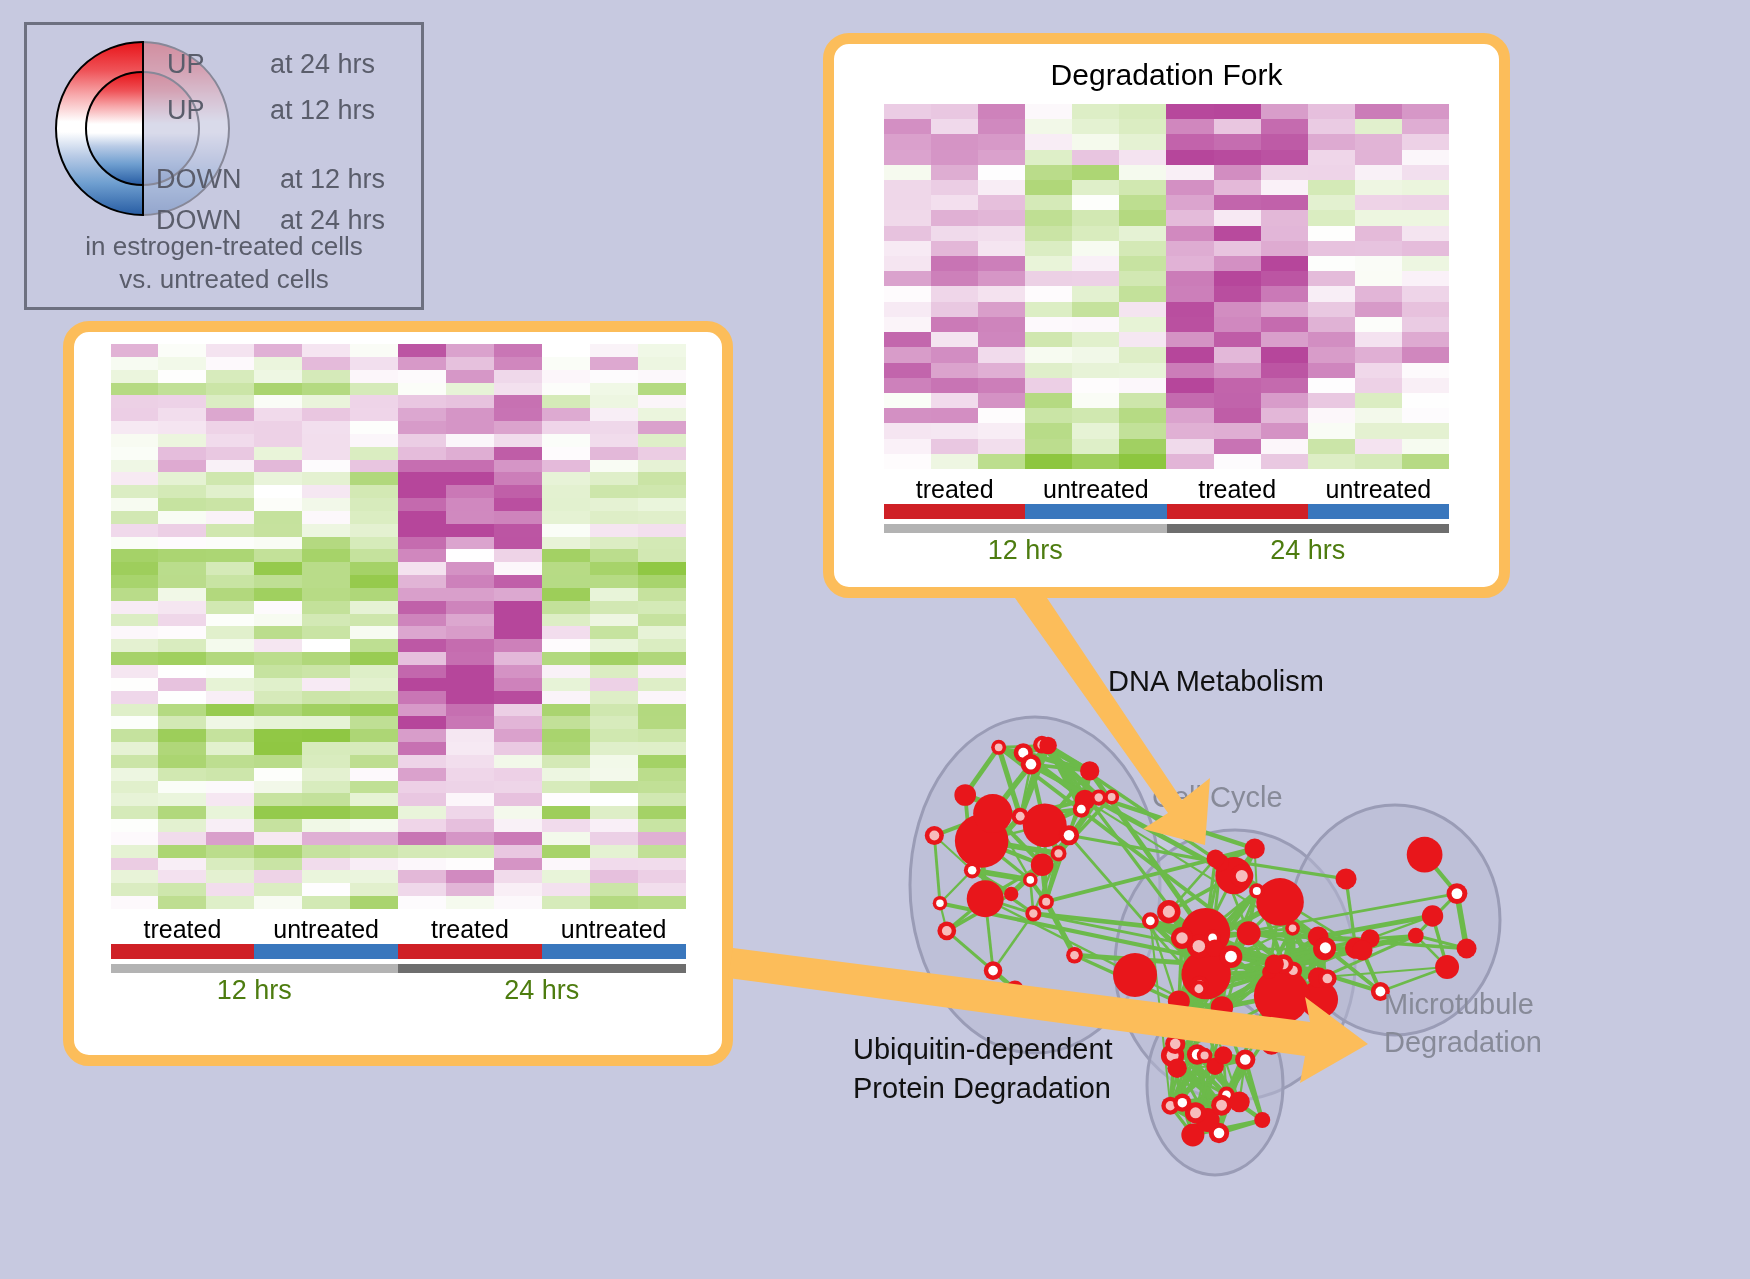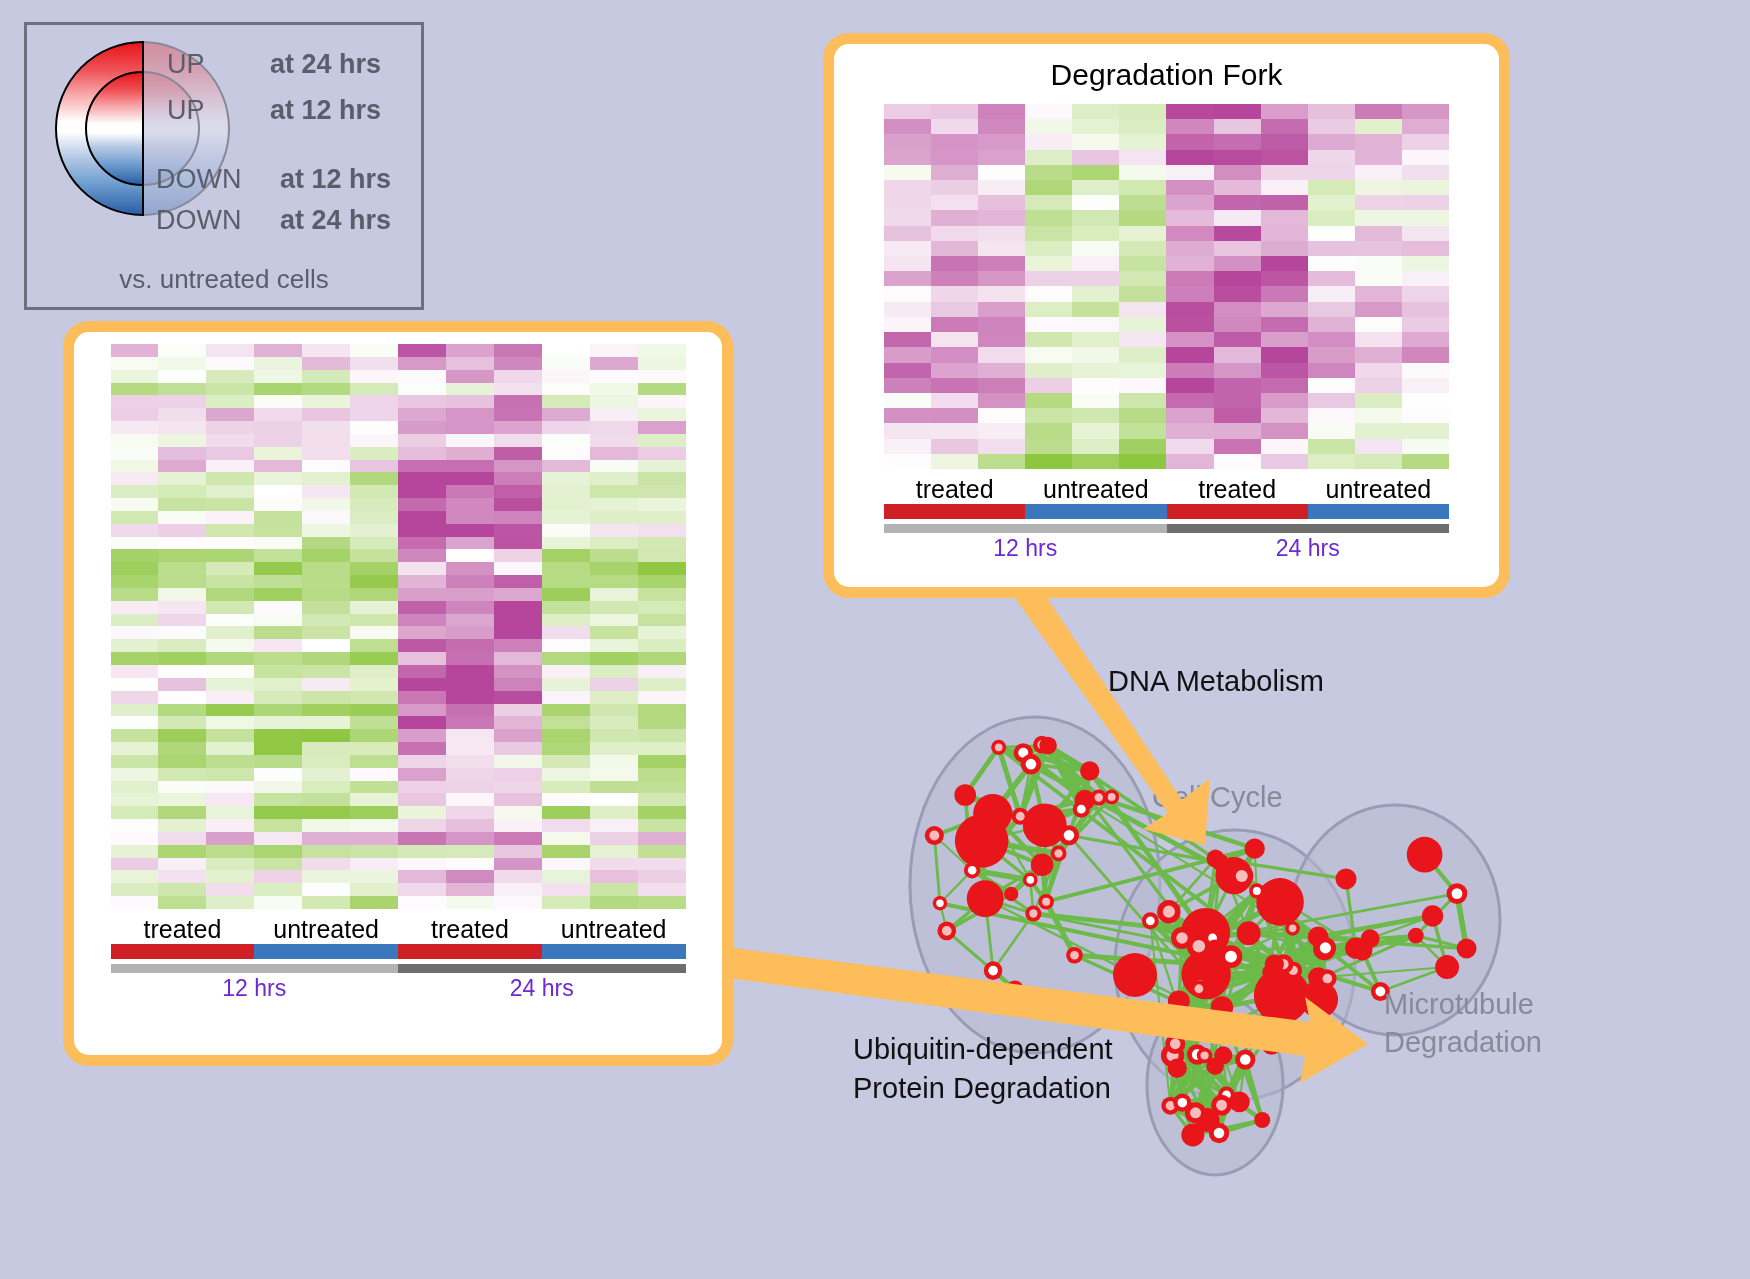--- a/index.html
+++ b/index.html
@@ -21,21 +21,21 @@
   .ring-outer,.ring-inner{position:absolute;border-radius:50%;}
   .ring-outer{left:0;top:0;width:175px;height:175px;
     background:linear-gradient(to bottom,#e8161b 0%,#ef5257 16%,#f7a7aa 30%,#ffffff 46%,#ffffff 52%,#b9cbe6 66%,#6f9fd0 82%,#2a5fa5 100%);
     border:2.5px solid #000;box-sizing:border-box;}
   .ring-inner{left:30px;top:30px;width:115px;height:115px;
     background:linear-gradient(to bottom,#e8161b 0%,#ef5257 16%,#f7a7aa 30%,#ffffff 46%,#ffffff 54%,#b9cbe6 66%,#6f9fd0 82%,#2a5fa5 100%);
     border:2.5px solid #000;box-sizing:border-box;}
   .ring-mask{position:absolute;left:50%;top:0;width:50%;height:100%;
     background:#c7c9e0;opacity:.68;}
   .ring-divider{position:absolute;left:50%;top:0;width:2px;height:100%;background:#000;margin-left:-1px;}
-  .key-line{position:absolute;color:#5a5d6b;font-size:27px;white-space:nowrap;font-weight:bold;}
+  .key-line{position:absolute;color:#5a5d6b;font-size:27px;white-space:nowrap;}
   .key-dir{position:absolute;color:#5a5d6b;font-size:27px;white-space:nowrap;}
   #key-caption{position:absolute;left:0;right:0;bottom:12px;text-align:center;
     color:#5a5d6b;font-size:26px;line-height:1.25;}
 
   
   #updown-legend{
     position:absolute;left:443px;top:47px;width:295px;height:188px;
     background:#ffffff;border:9px solid #fcbd5a;border-radius:18px;box-sizing:border-box;
   }
   #updown-legend .lg-title{margin-top:10px;text-align:center;font-size:27px;color:#000;line-height:1.18;}
@@ -48,21 +48,21 @@
   .panel-title{text-align:center;font-size:30px;color:#000;font-weight:400;}
   .hm{display:grid;margin:0 auto;}
   .hm div{width:100%;height:100%;}
   .axis-labels{display:flex;margin:0 auto;}
   .axis-labels span{flex:1;text-align:center;font-size:25px;color:#000;}
   .cond-bar{display:flex;margin:0 auto;height:15px;}
   .cond-bar div{flex:1;}
   .time-bar{display:flex;margin:0 auto;height:9px;margin-top:5px;}
   .time-bar div{flex:1;}
   .time-labels{display:flex;margin:0 auto;}
-  .time-labels span{flex:1;text-align:center;font-size:23px;color:#6d28d9;}
+  .time-labels span{flex:1;text-align:center;font-size:27px;color:#4d7c0f;}
 
   #panel-rf{left:823px;top:33px;width:687px;height:565px;}
   #panel-apc{left:63px;top:321px;width:670px;height:745px;}
 
   
   #network{position:absolute;left:790px;top:620px;width:960px;height:660px;}
   .net-label{position:absolute;white-space:nowrap;}
   .net-label.dark{color:#111;font-size:29px;}
   .net-label.grey{color:#878a98;font-size:29px;}
 
@@ -83,20 +83,21 @@
     </div>
     <div class="key-dir" style="left:140px;top:24px;">UP</div>
     <div class="key-line" style="left:243px;top:24px;">at 24 hrs</div>
     <div class="key-dir" style="left:140px;top:70px;">UP</div>
     <div class="key-line" style="left:243px;top:70px;">at 12 hrs</div>
     <div class="key-dir" style="left:129px;top:139px;">DOWN</div>
     <div class="key-line" style="left:253px;top:139px;">at 12 hrs</div>
     <div class="key-dir" style="left:129px;top:180px;">DOWN</div>
     <div class="key-line" style="left:253px;top:180px;">at 24 hrs</div>
     <div id="key-caption">
+      <div>in estrogen-treated cells</div>
       <div>vs. untreated cells</div>
     </div>
   </div>
 
 
   <div class="panel" id="panel-rf">
     <div class="panel-title" style="margin-top:14px;">Degradation Fork</div>
     <div class="hm" id="hm-rf" style="width: 565px; height: 365px; margin-top: 12px; grid-template-columns: repeat(12, 1fr); grid-template-rows: repeat(24, 1fr);">
         <div style="background: rgb(235, 204, 228);"></div>
         <div style="background: rgb(233, 199, 225);"></div>

